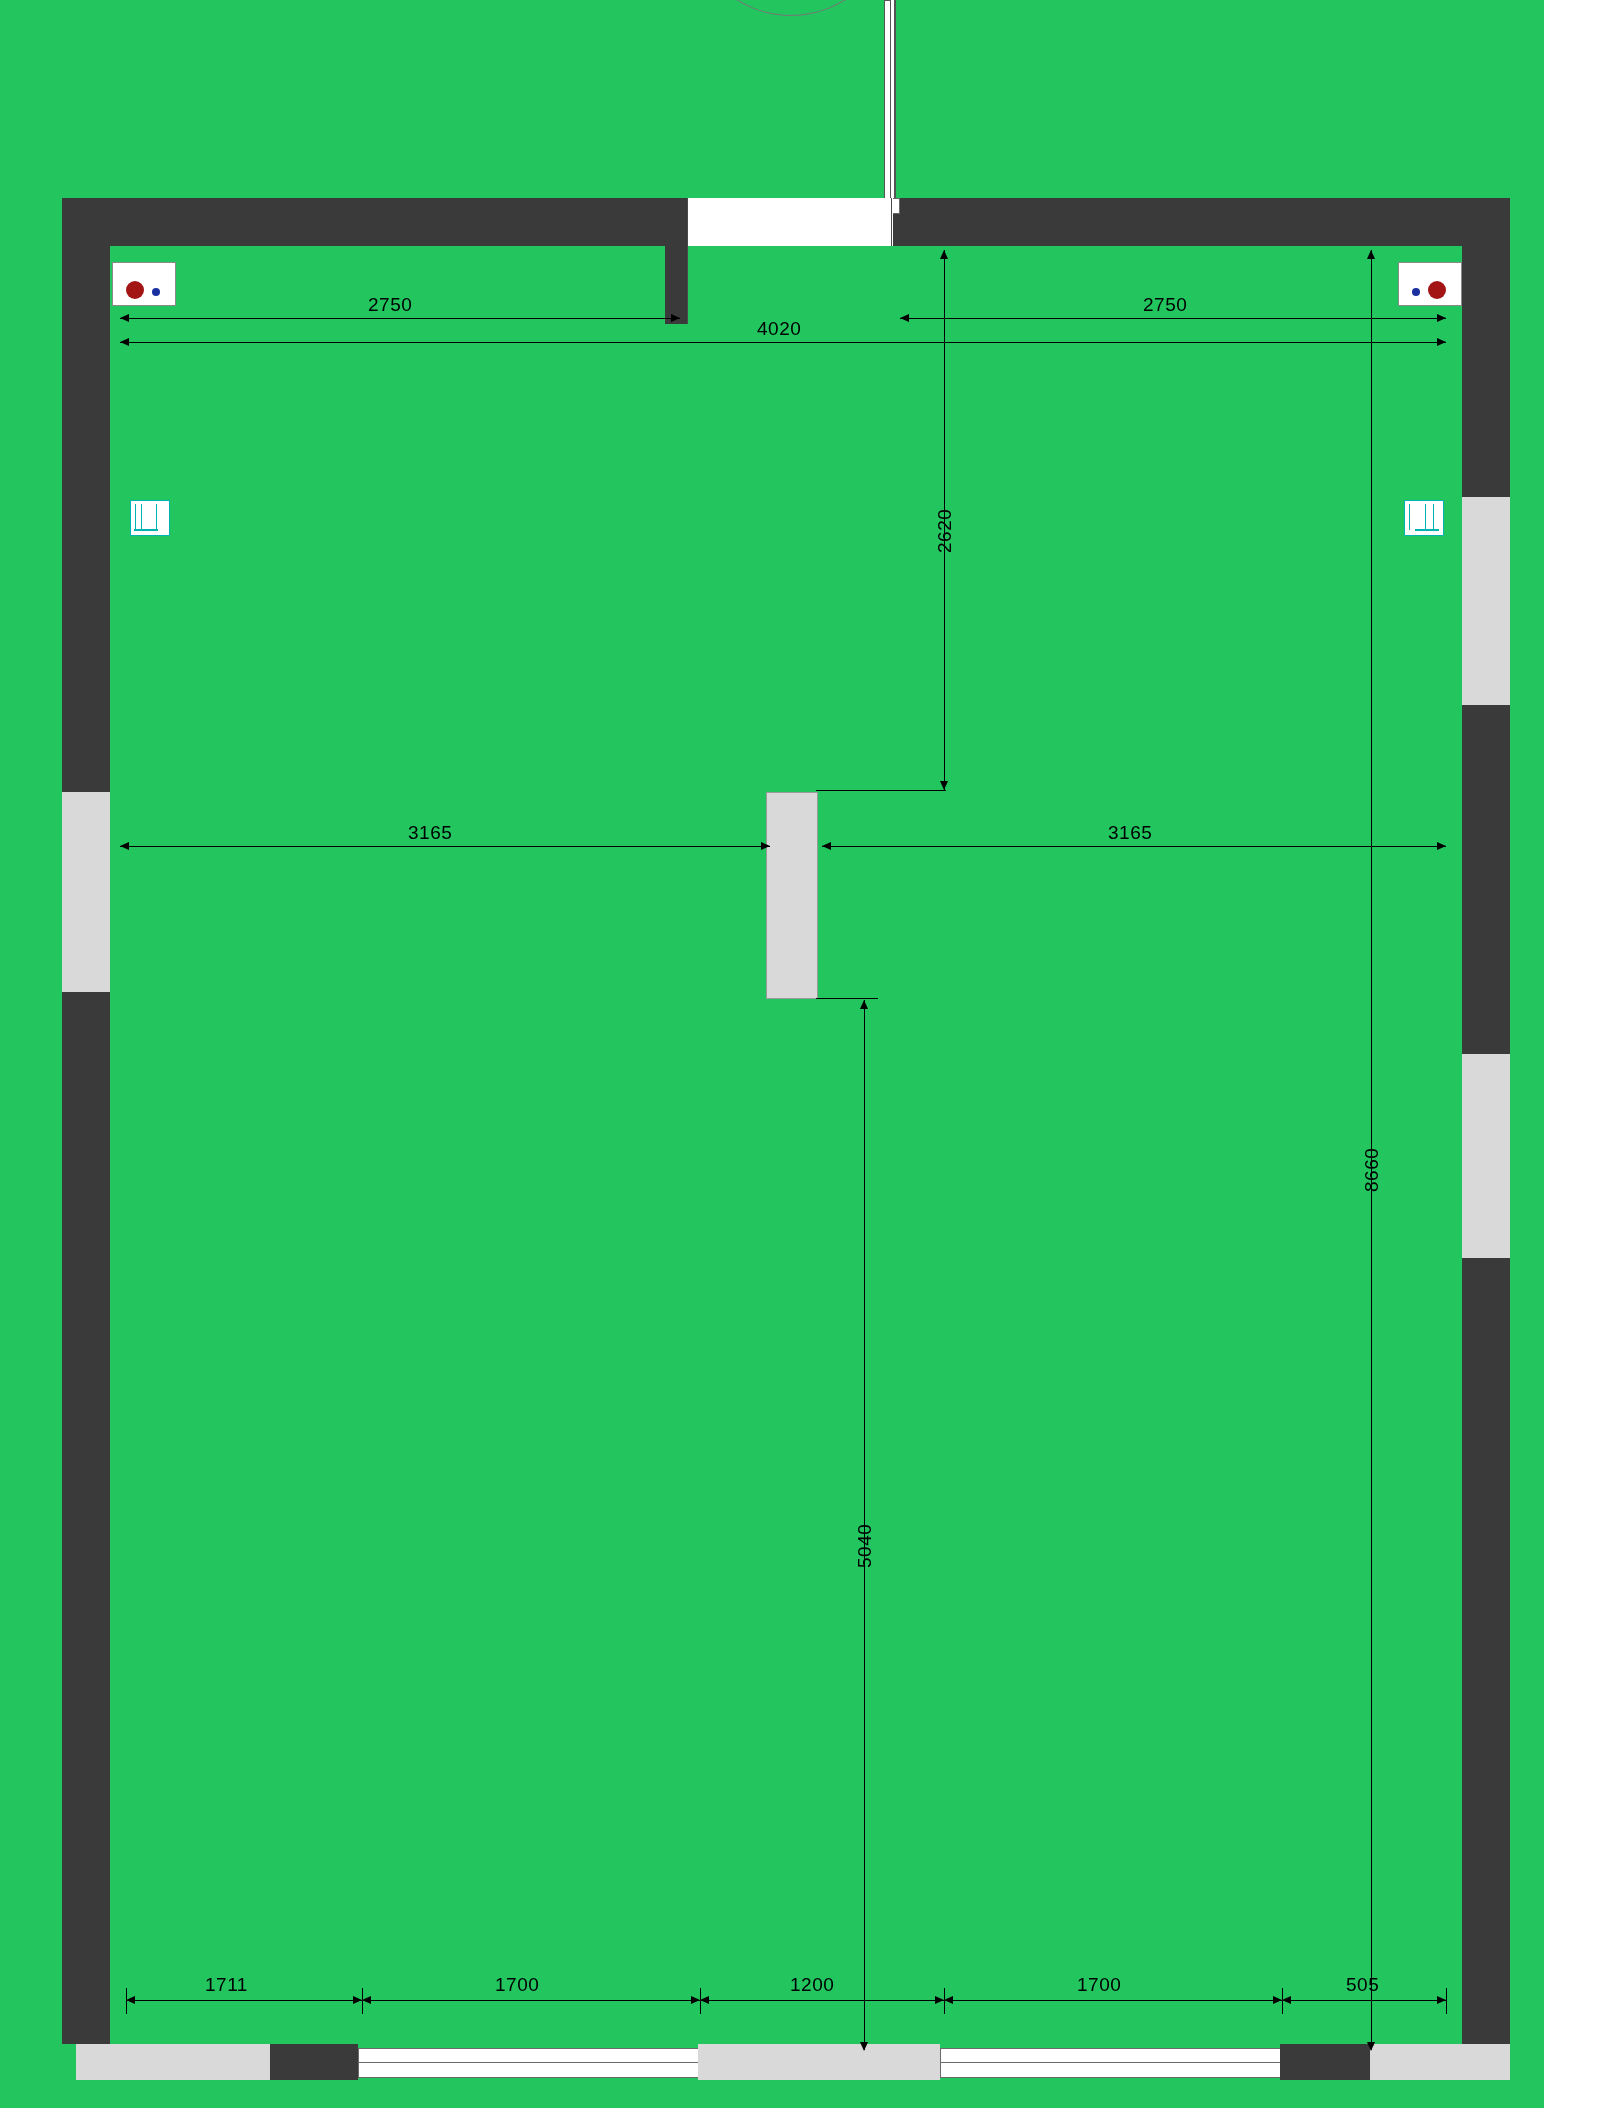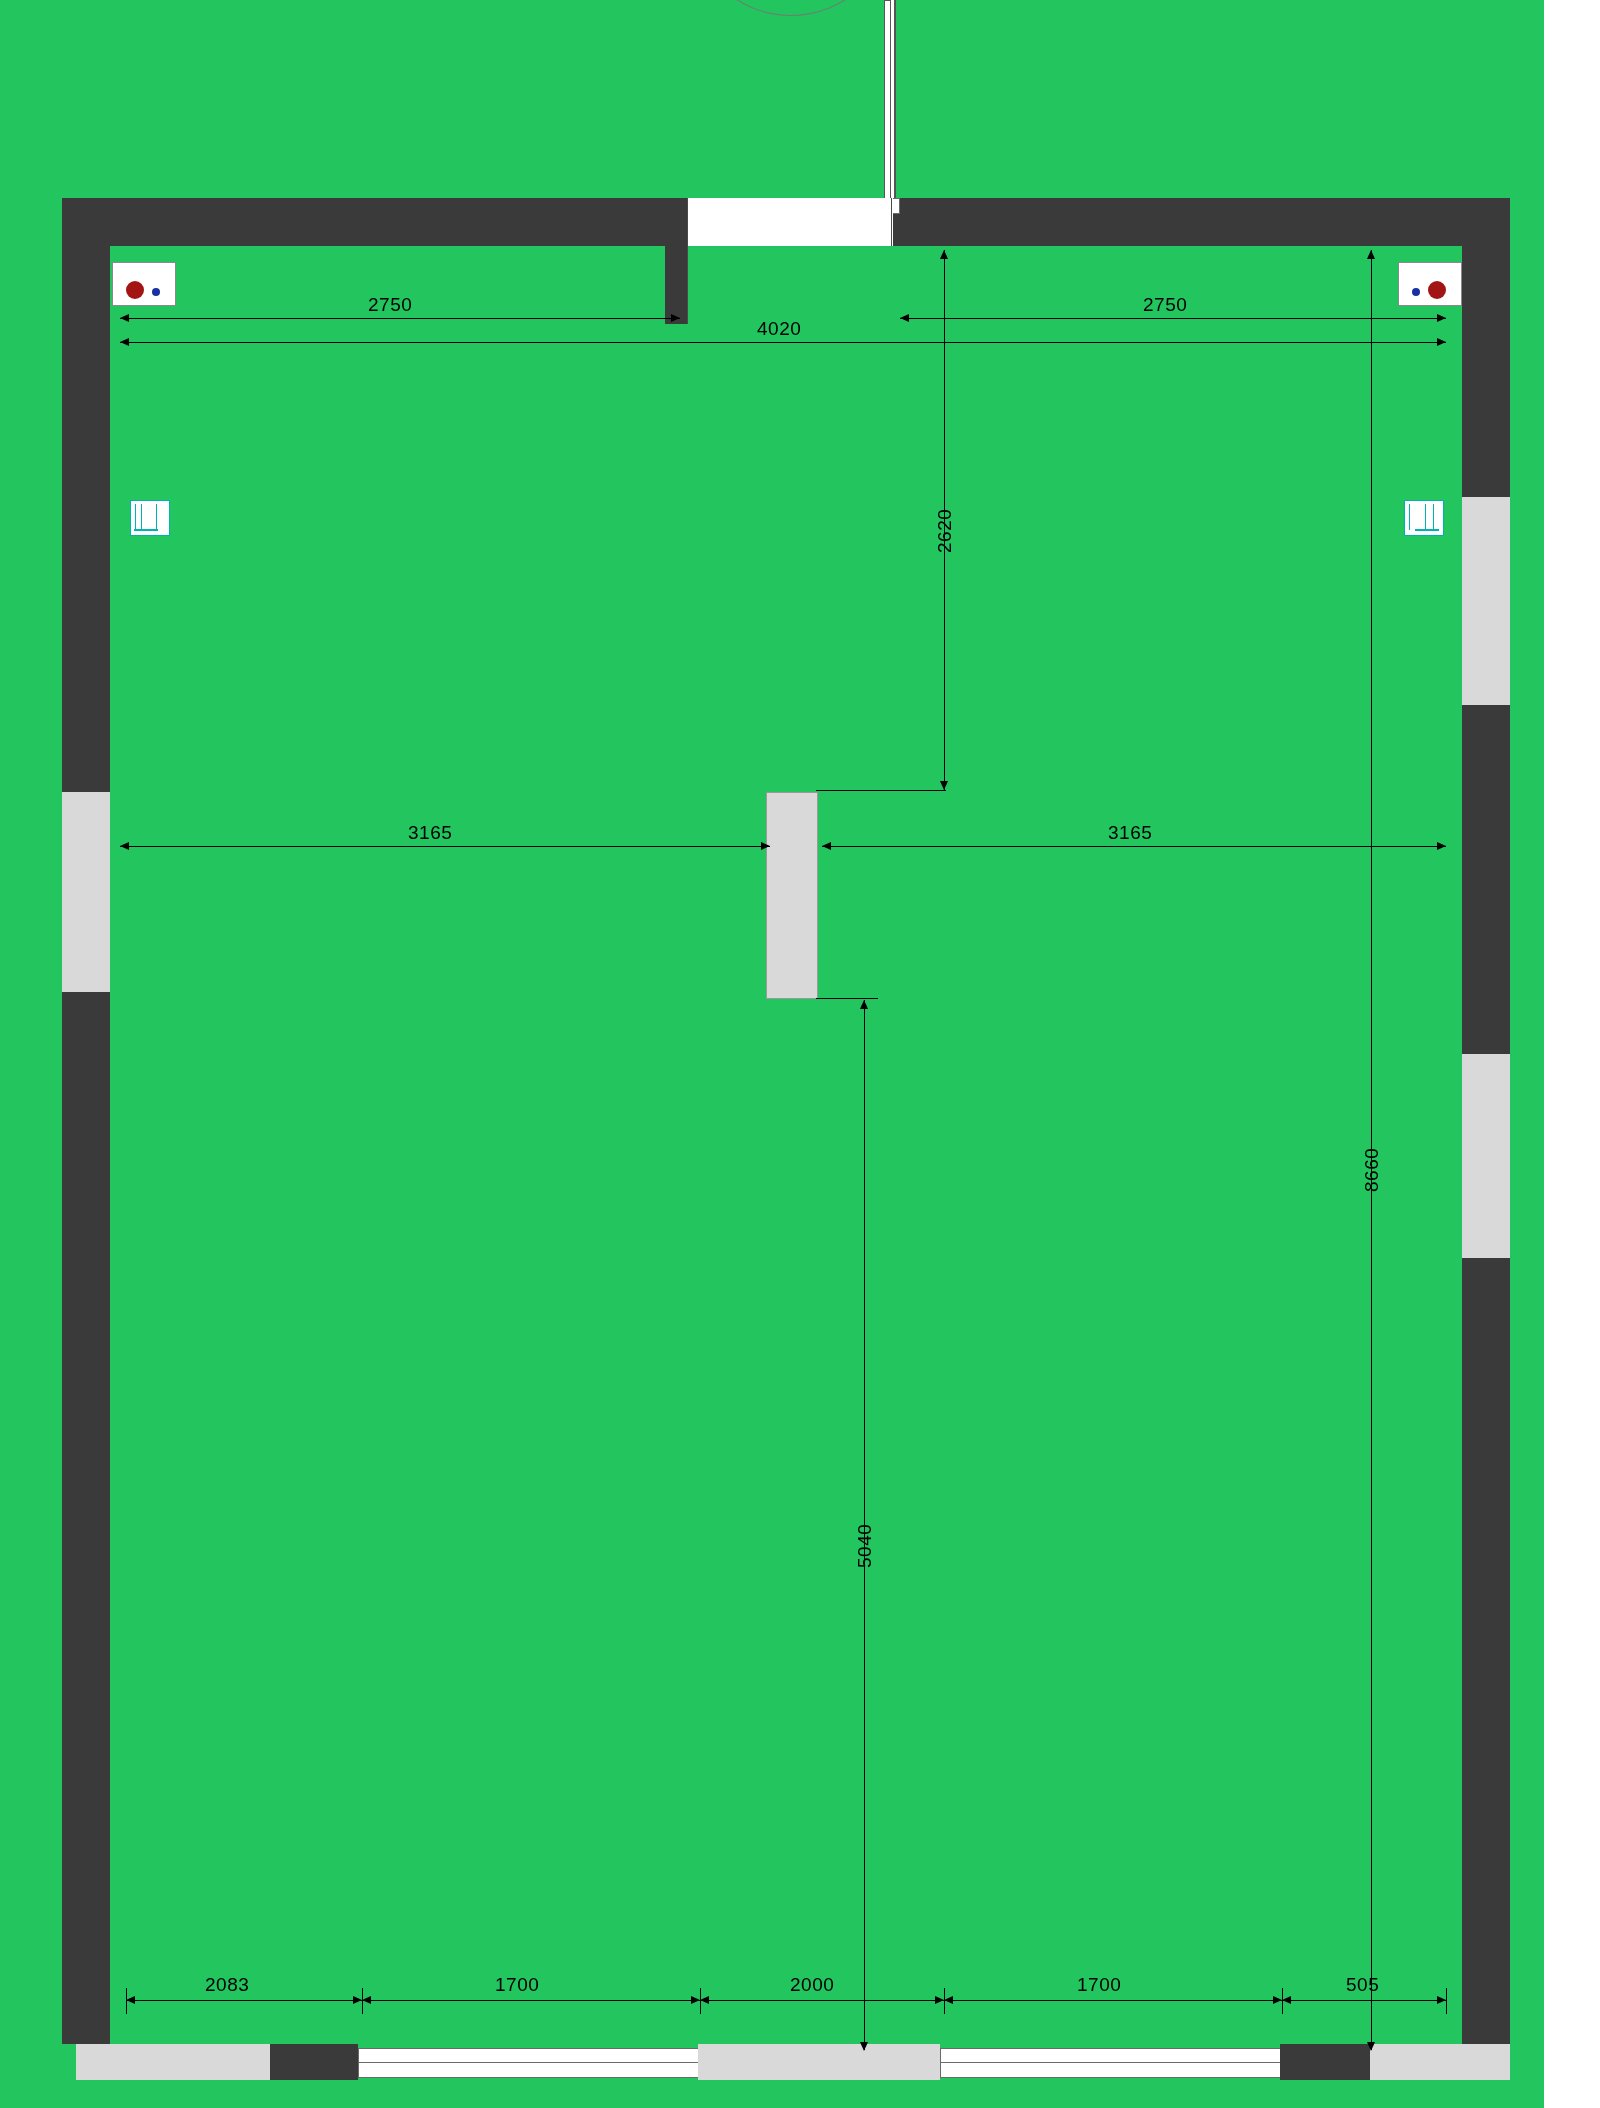--- a/index.html
+++ b/index.html
@@ -239,19 +239,19 @@
   <div class="abs arrow-r" style="left:353px; top:1996px;"></div>
   <div class="abs arrow-l" style="left:362px; top:1996px;"></div>
   <div class="abs arrow-r" style="left:691px; top:1996px;"></div>
   <div class="abs arrow-l" style="left:700px; top:1996px;"></div>
   <div class="abs arrow-r" style="left:935px; top:1996px;"></div>
   <div class="abs arrow-l" style="left:944px; top:1996px;"></div>
   <div class="abs arrow-r" style="left:1273px; top:1996px;"></div>
   <div class="abs arrow-l" style="left:1282px; top:1996px;"></div>
   <div class="abs arrow-r" style="left:1437px; top:1996px;"></div>
 
-  <div class="abs dim-label" style="left:205px; top:1974px;">2083</div>
+  <div class="abs dim-label" style="left:205px; top:1974px;">1711</div>
   <div class="abs dim-label" style="left:495px; top:1974px;">1700</div>
-  <div class="abs dim-label" style="left:790px; top:1974px;">2000</div>
+  <div class="abs dim-label" style="left:790px; top:1974px;">1200</div>
   <div class="abs dim-label" style="left:1077px; top:1974px;">1700</div>
   <div class="abs dim-label" style="left:1346px; top:1974px;">505</div>
 
 </div>
 
 </body></html>

